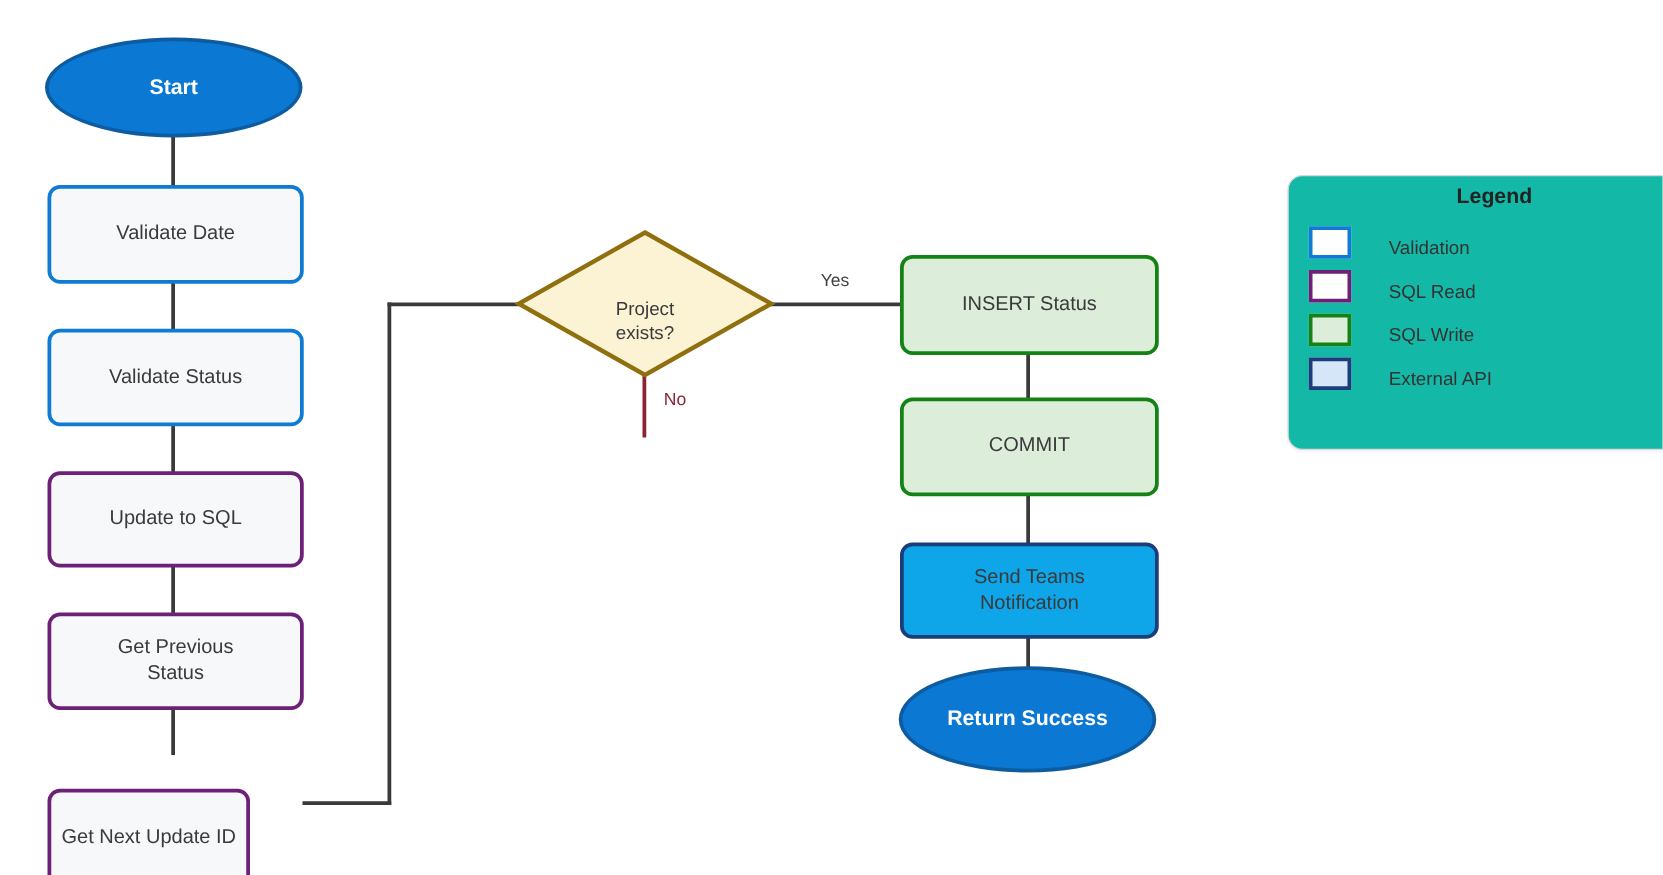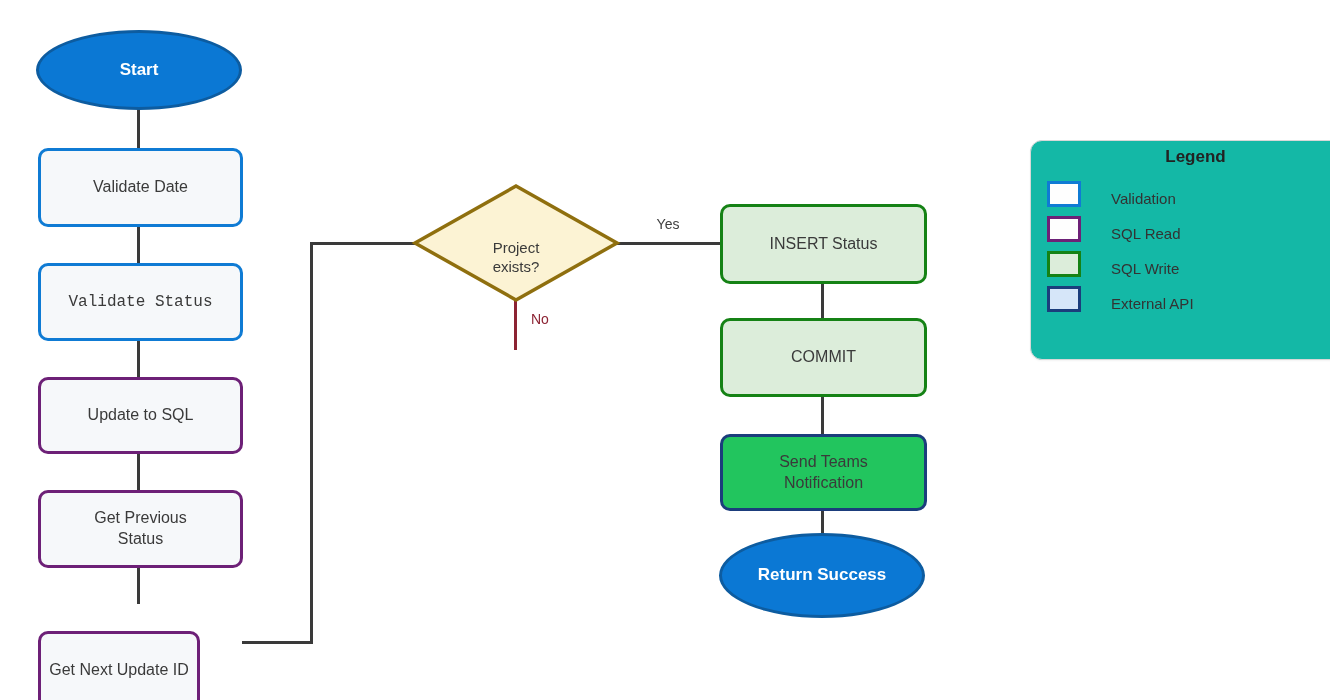--- a/index.html
+++ b/index.html
@@ -16,29 +16,29 @@
     text-align: center; color: #3a3a3a; font-size: 16px; line-height: 1.3;
     border-radius: 10px; border: 3px solid #888; background: #f6f8fa;
   }
   .terminator {
     border-radius: 50%; background: #0b78d4; border: 3px solid #0d5ca0;
     color: #ffffff; font-weight: bold; font-size: 17px;
   }
   .border-blue   { border-color: #0f7bd4; }
   .border-purple { border-color: #6d2077; }
   .node-green    { border-color: #158215; background: #dcedda; }
-  .node-extapi   { border-color: #1b3d7c; background: #22c55e; }
+  .node-extapi   { border-color: #1b3d7c; background: #0ea5e9; }
   .node-error    { border-color: #8c2333; background: #f3d4d9; color: #8c2333; }
 
   .wrap-narrow span { display: inline-block; max-width: 120px; }
 
   
   .n-start    { left: 36px;  top: 30px;  width: 206px; height: 80px; }
   .n-vdate    { left: 38px;  top: 148px; width: 205px; height: 79px; }
-  .n-vstatus  { left: 38px;  top: 263px; width: 205px; height: 78px; font-family: Liberation Mono, monospace; }
+  .n-vstatus  { left: 38px;  top: 263px; width: 205px; height: 78px; }
   .n-csql     { left: 38px;  top: 377px; width: 205px; height: 77px; }
   .n-gprev    { left: 38px;  top: 490px; width: 205px; height: 78px; }
   .n-gnext    { left: 38px;  top: 631px; width: 162px; height: 79px; }
   .n-insert   { left: 720px; top: 204px; width: 207px; height: 80px; }
   .n-commit   { left: 720px; top: 318px; width: 207px; height: 79px; }
   .n-teams    { left: 720px; top: 434px; width: 207px; height: 77px; }
   .n-return   { left: 719px; top: 533px; width: 206px; height: 85px; text-align: right; }
   .n-error    { left: 447px; top: 349px; width: 139px; height: 60px; }
 
   

